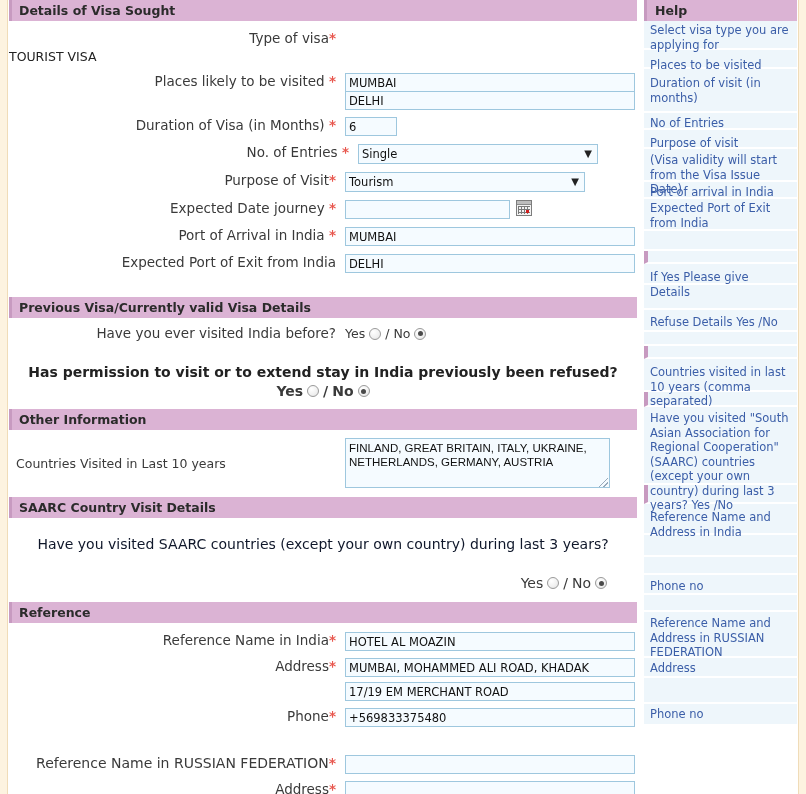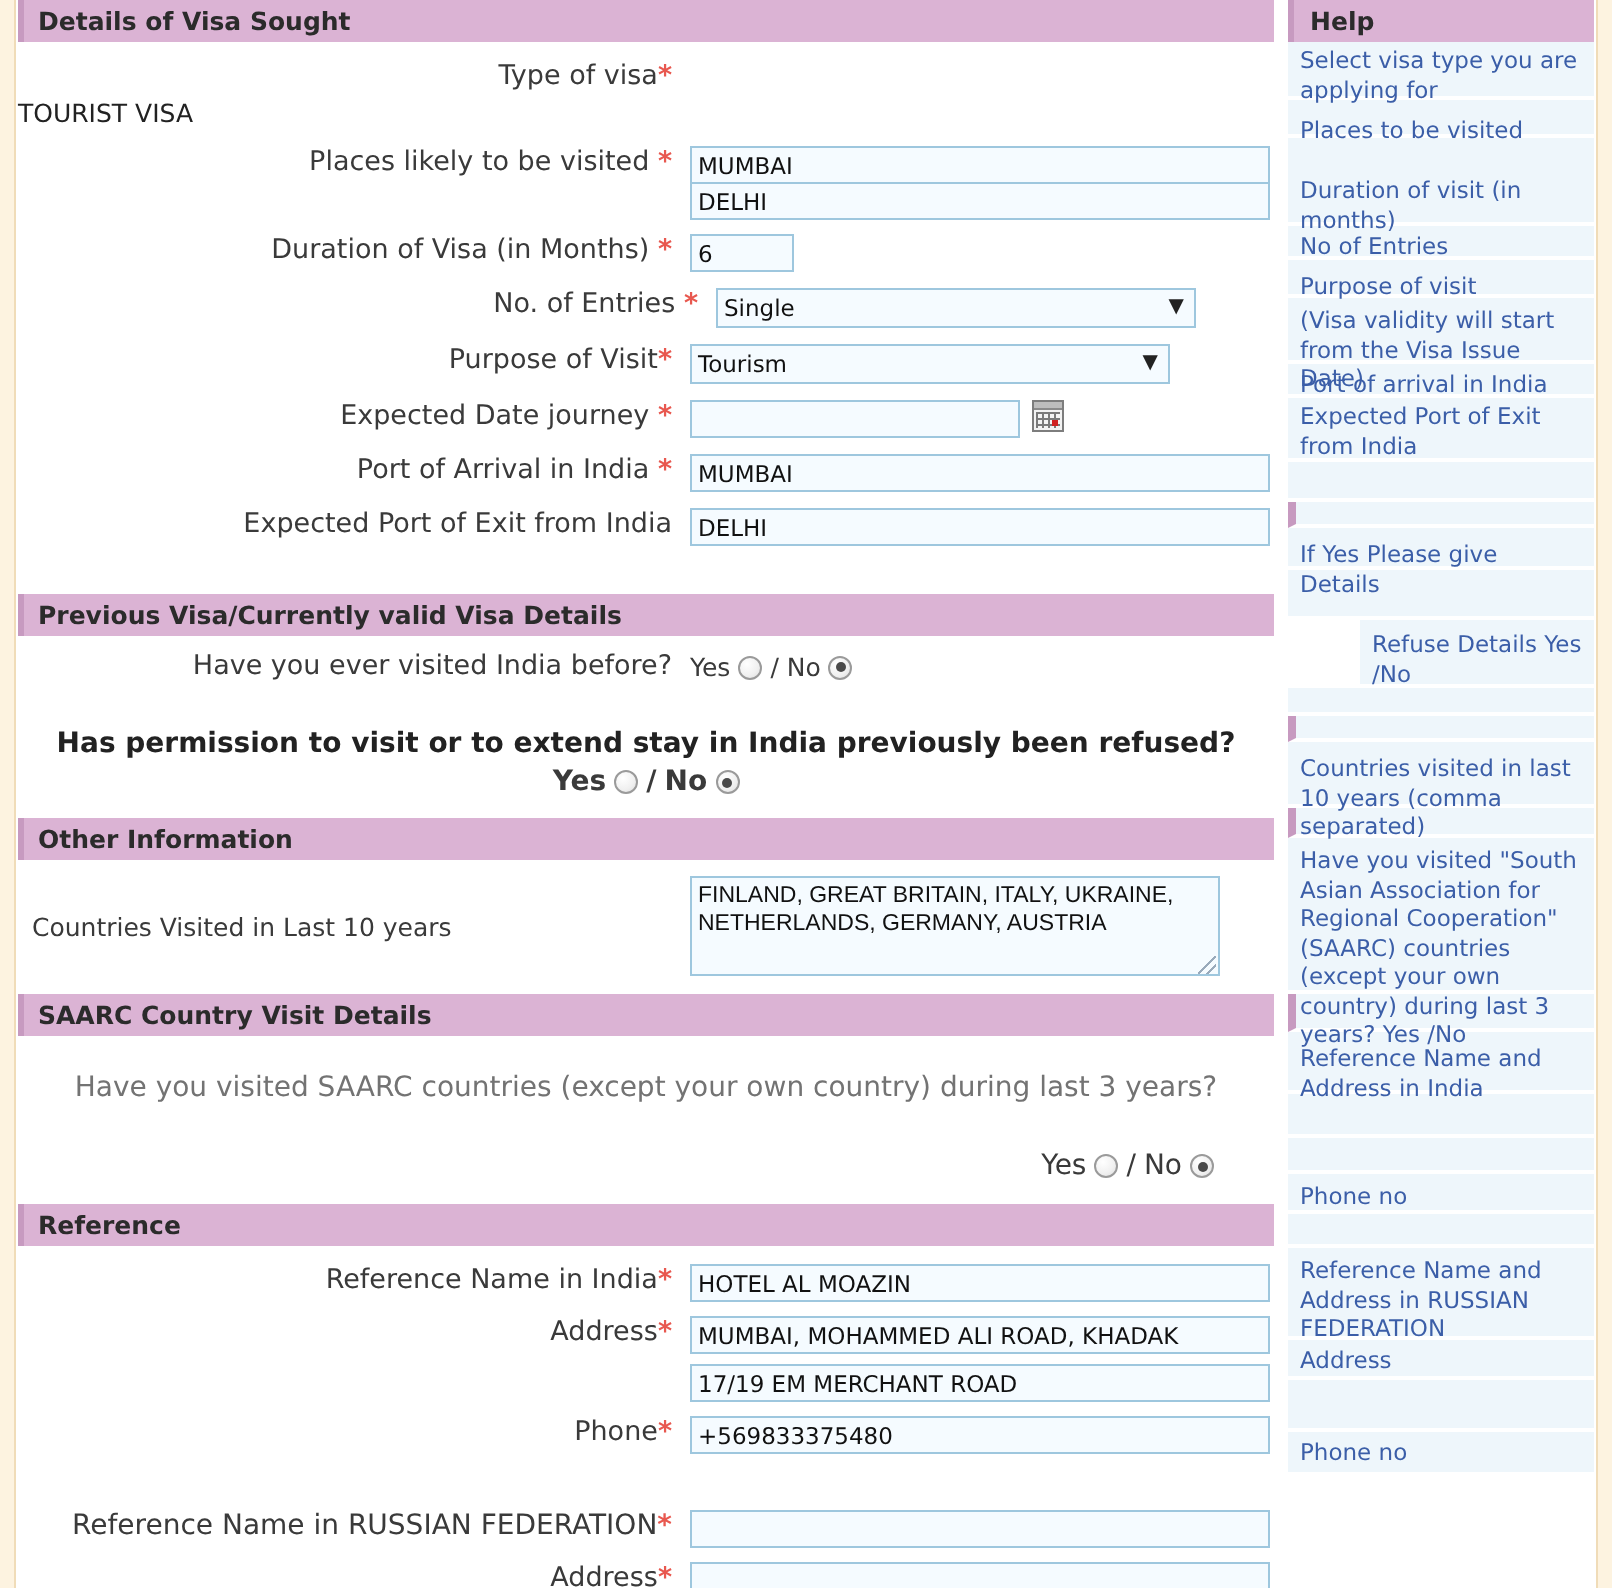--- a/index.html
+++ b/index.html
@@ -137,21 +137,21 @@
     box-sizing:border-box;display:inline-block;position:relative;
   }
   .radio.on:after{
     content:"";position:absolute;left:50%;top:50%;
     width:5px;height:5px;margin:-2.5px 0 0 -2.5px;border-radius:50%;
     background:#4a4a4a;
   }
   .slash{color:#3a3a3a;}
 
   .q-bold{font-weight:bold;font-size:14px;color:#222;}
-  .q-norm{font-size:14px;color:#737373;}
+  .q-norm{font-size:14px;color:#0f172a;}
 
   
   .help-cell{
     background:#eef6fb;
     color:#3b5ea8;
     font-size:11.5px;
     line-height:14.5px;
     padding:2px 5px 2px 6px;
     box-sizing:border-box;
     border-bottom:2px solid #ffffff;
@@ -347,32 +347,32 @@
 
       </td>
 
       <td class="col-gap"></td>
 
       <td class="col-help">
         <div class="sect help-hdr">Help</div>
 
         <div class="help-cell" style="height:29px;">Select visa type you are applying for</div>
         <div class="help-cell" style="height:19px;padding-top:8px;">Places to be visited</div>
-        <div class="help-cell" style="height:44px;padding-top:19px;">Duration of visit (in months)</div>
+        <div class="help-cell" style="height:44px;padding-top:7px;">Duration of visit (in months)</div>
         <div class="help-cell" style="height:17px;padding-top:3px;">No of Entries</div>
         <div class="help-cell" style="height:19px;padding-top:6px;">Purpose of visit</div>
         <div class="help-cell" style="height:33px;padding-top:4px;">(Visa validity will start from the Visa Issue Date)</div>
         <div class="help-cell" style="height:17px;padding-top:3px;">Port of arrival in India</div>
         <div class="help-cell" style="height:32px;">Expected Port of Exit from India</div>
 
         <div class="help-cell empty" style="height:20px;">&nbsp;</div>
         <div class="help-cell mark empty" style="height:13px;">&nbsp;</div>
         <div class="help-cell" style="height:21px;padding-top:6px;">If Yes Please give Details</div>
         <div class="help-cell empty" style="height:25px;">&nbsp;</div>
-        <div class="help-cell" style="height:34px;padding-top:5px;margin-left:36px;">Refuse Details Yes /No</div>
+        <div class="help-cell" style="height:22px;padding-top:5px;">Refuse Details Yes /No</div>
         <div class="help-cell empty" style="height:14px;">&nbsp;</div>
         <div class="help-cell mark empty" style="height:13px;">&nbsp;</div>
         <div class="help-cell" style="height:33px;padding-top:6px;">Countries visited in last 10 years (comma separated)</div>
         <div class="help-cell mark empty" style="height:15px;">&nbsp;</div>
         <div class="help-cell" style="height:78px;padding-top:4px;">Have you visited "South Asian Association for Regional Cooperation" (SAARC) countries (except your own country) during last 3 years? Yes /No</div>
         <div class="help-cell mark empty" style="height:19px;">&nbsp;</div>
         <div class="help-cell" style="height:31px;padding-top:6px;">Reference Name and Address in India</div>
         <div class="help-cell empty" style="height:22px;">&nbsp;</div>
         <div class="help-cell empty" style="height:18px;">&nbsp;</div>
         <div class="help-cell" style="height:20px;padding-top:4px;">Phone no</div>

